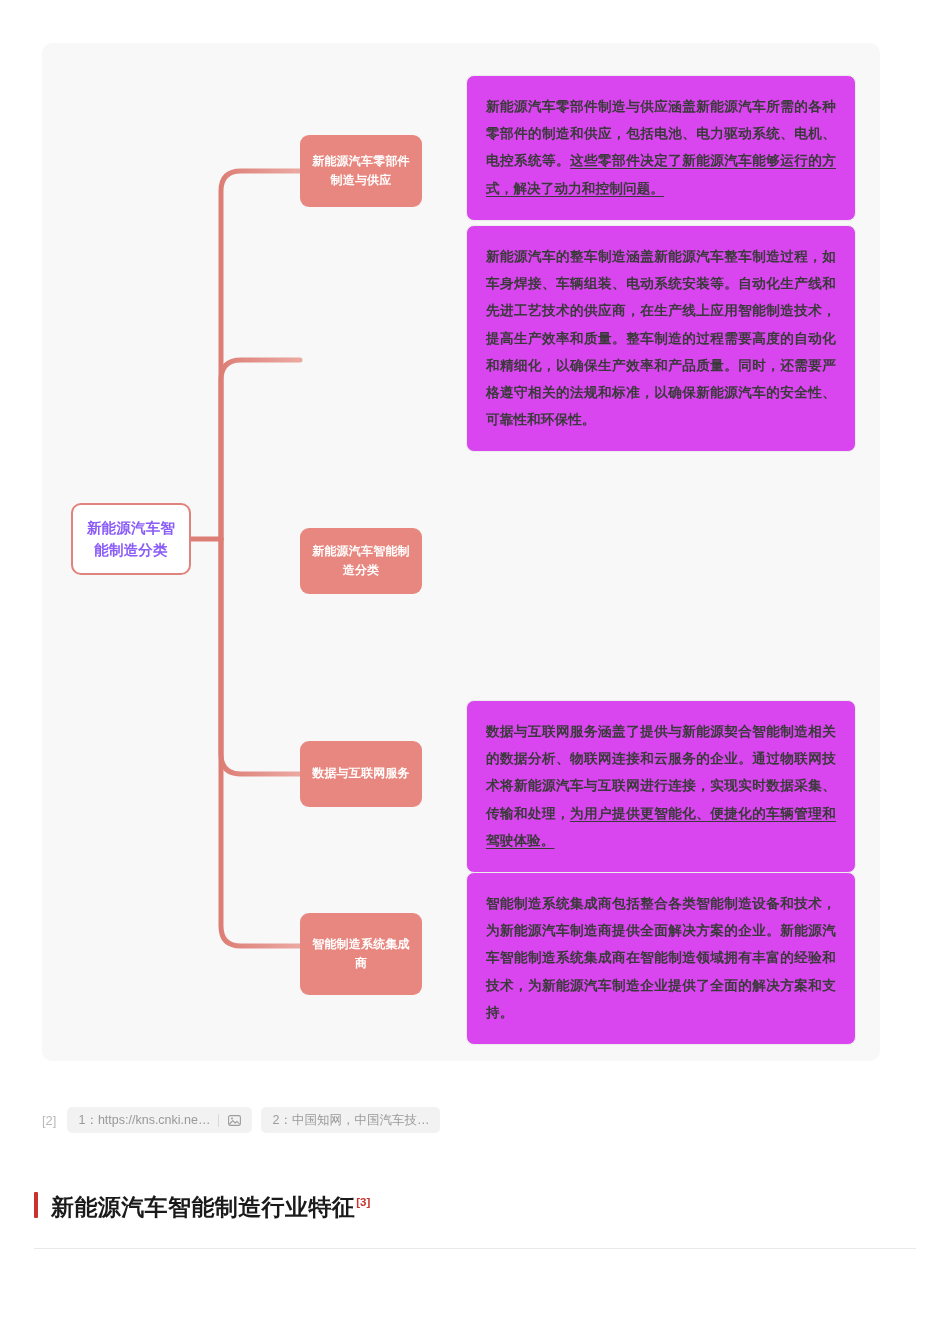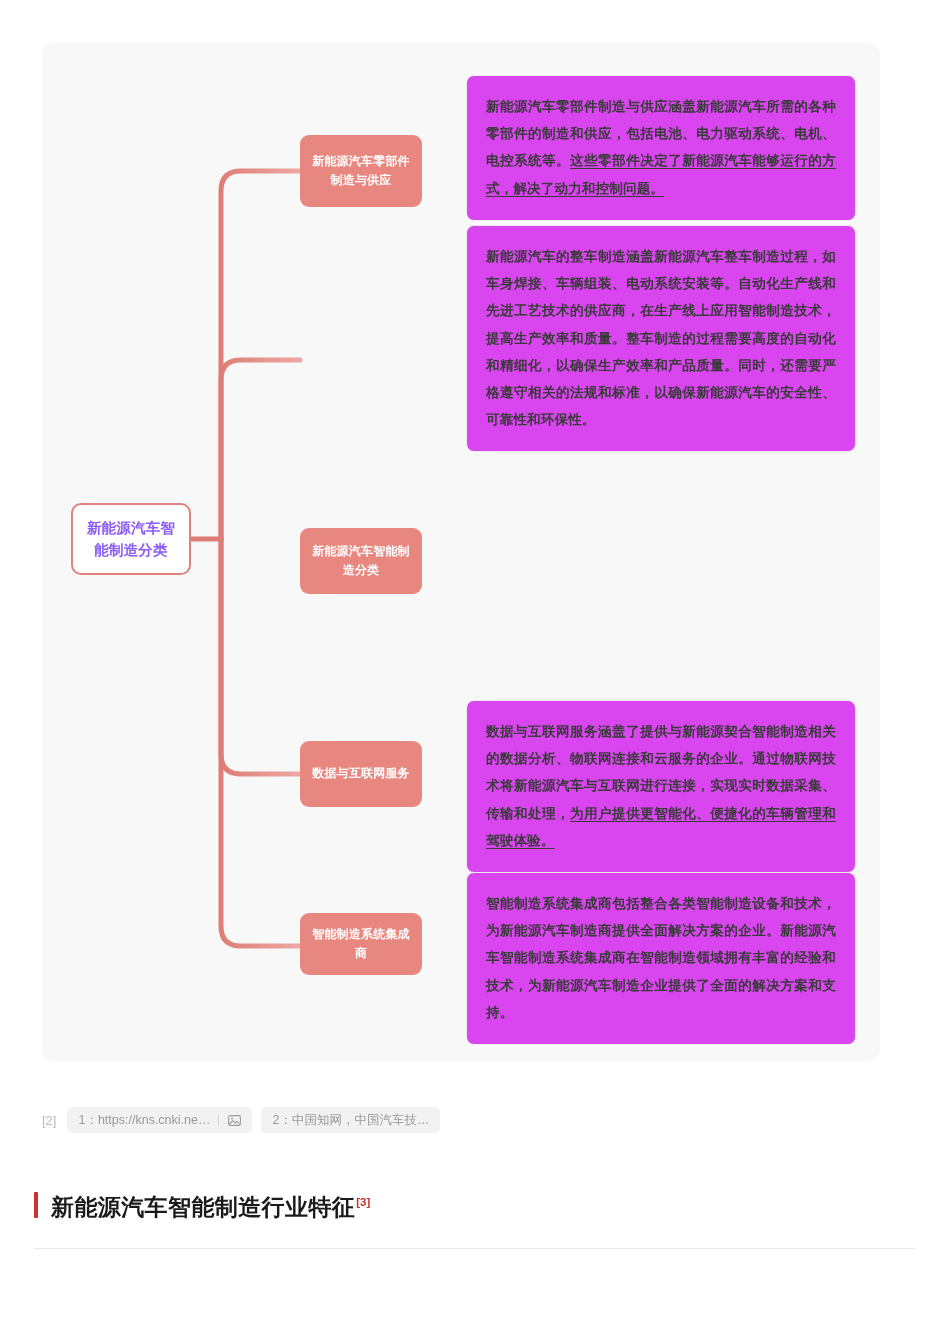--- a/index.html
+++ b/index.html
@@ -249,21 +249,21 @@
       <div class="branch-label">新能源汽车智能制造分类</div>
     </div>
 
     <div class="branch-node" style="top:698px;height:66px;">
       <div class="branch-label">数据与互联网服务</div>
     </div>
     <div class="desc-card has-underline" style="top:657px;">
       <div class="desc-text"><span>数据与互联网服务涵盖了提供与新能源契合智能制造相关的数据分析、物联网连接和云服务的企业。通过物联网技术将新能源汽车与互联网进行连接，实现实时数据采集、传输和处理，</span><span class="u">为用户提供更智能化、便捷化的车辆管理和驾驶体验。</span></div>
     </div>
 
-    <div class="branch-node" style="top:870px;height:62px;">
+    <div class="branch-node" style="top:870px;height:82px;">
       <div class="branch-label">智能制造系统集成商</div>
     </div>
     <div class="desc-card" style="top:829px;">
       <div class="desc-text">智能制造系统集成商包括整合各类智能制造设备和技术，为新能源汽车制造商提供全面解决方案的企业。新能源汽车智能制造系统集成商在智能制造领域拥有丰富的经验和技术，为新能源汽车制造企业提供了全面的解决方案和支持。</div>
     </div>
 
   </div>
 </div>
 
 <div id="citation-bar">

